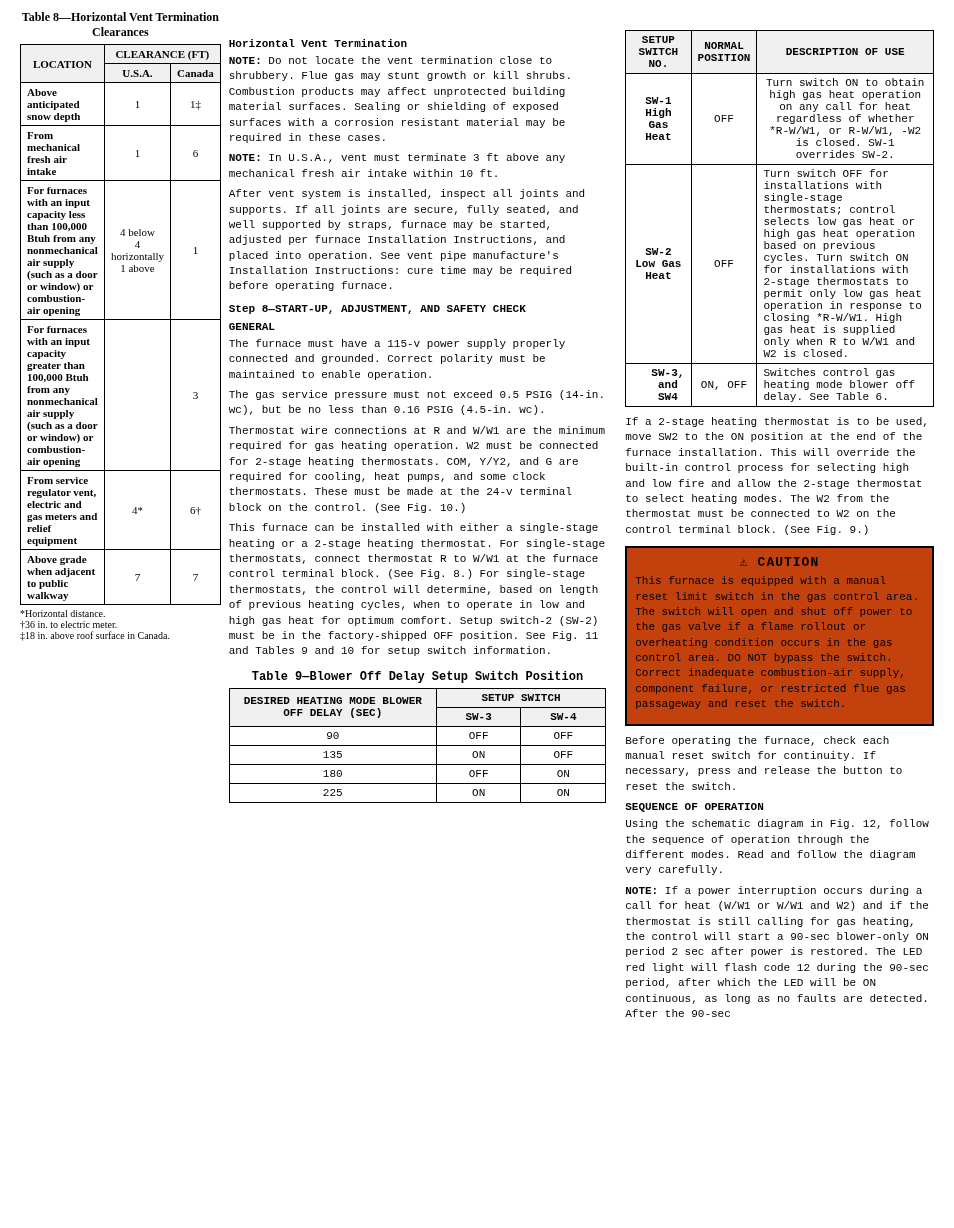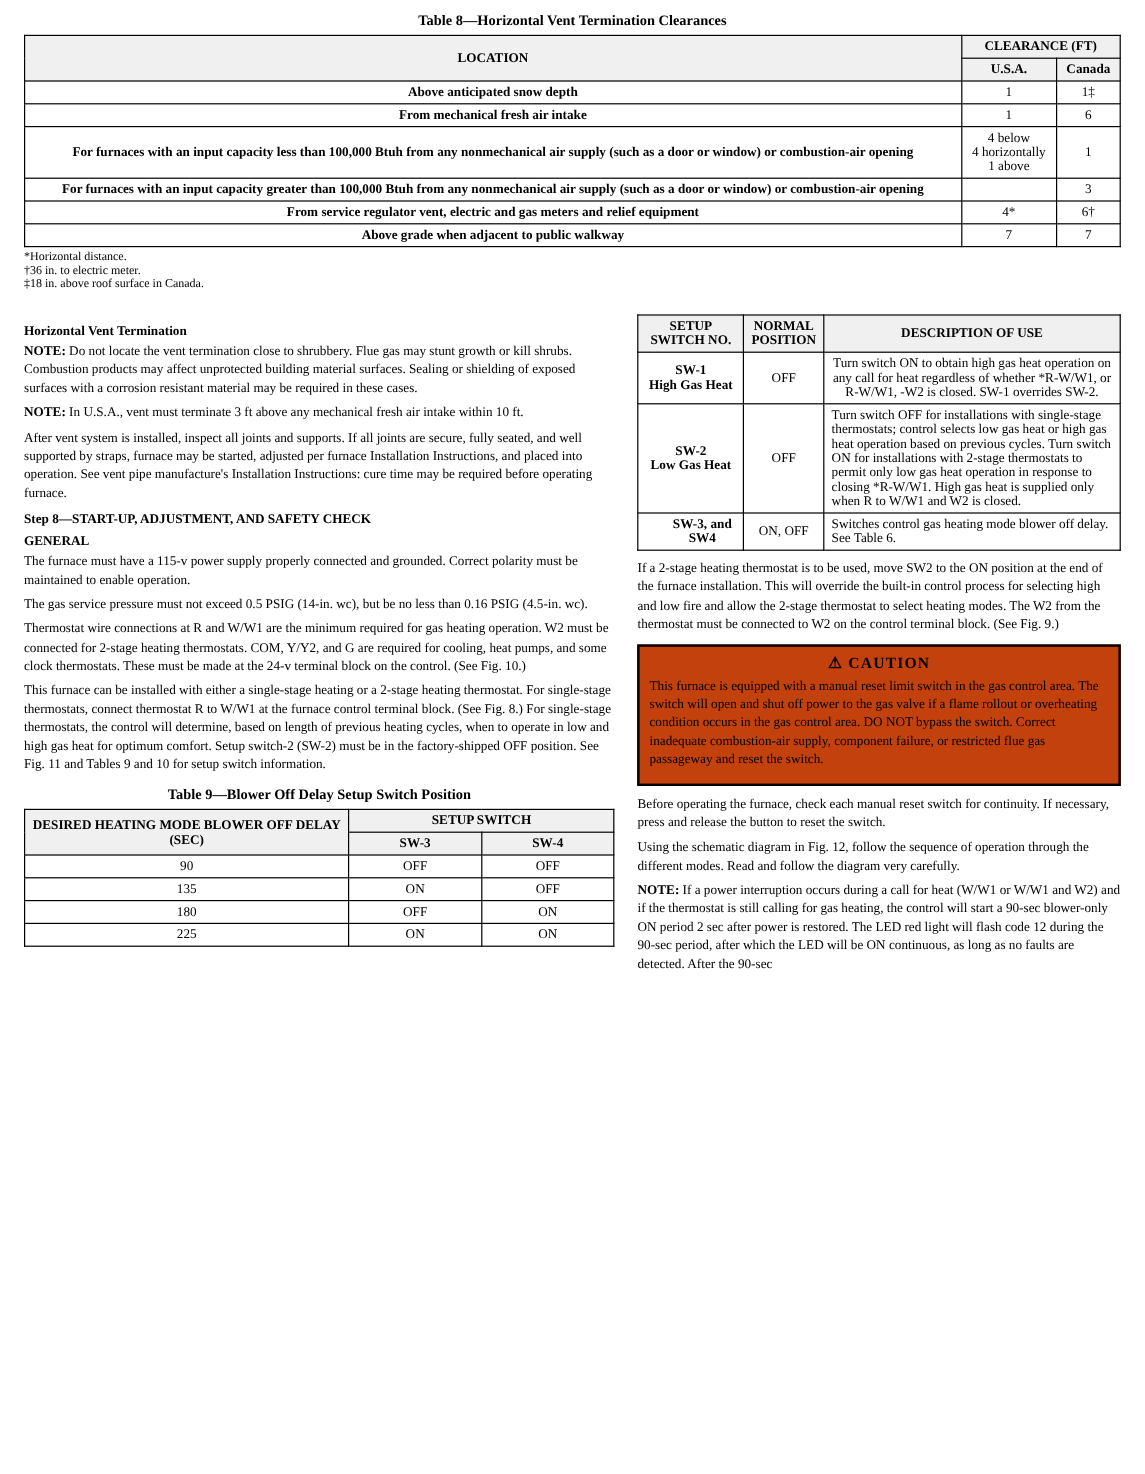--- a/index.html
+++ b/index.html
@@ -6,56 +6,57 @@
     body {
       font-family: 'Times New Roman', Times, serif;
       font-size: 11px;
       background: #fff;
       color: #000;
       width: 954px;
       padding: 10px 20px;
     }
     .page-container {
       display: flex;
-      flex-direction: column;
+      flex-direction: row;
       gap: 8px;
     }
     
     .table-title {
       text-align: center;
       font-weight: bold;
       font-size: 12px;
       margin-bottom: 4px;
     }
     table {
       width: 100%;
       border-collapse: collapse;
       font-size: 11px;
     }
     th, td {
       border: 1px solid #000;
       padding: 3px 6px;
       text-align: center;
     }
     td.left-align {
-      text-align: center;
+      text-align: left;
     }
     .col-header {
       background: #f0f0f0;
       font-weight: bold;
     }
     .footnotes {
       font-size: 10px;
       margin-top: 3px;
     }
     
     .two-col {
       display: flex;
       gap: 19px;
-      margin-top: 6px;
+      margin-top: 20px;
+      font-family: Liberation Mono, monospace;
     }
     .left-col {
       flex: 1.1;
     }
     .right-col {
       flex: 0.9;
     }
     
     .section-heading {
       font-weight: bold;
@@ -272,20 +273,21 @@
       <p>If a 2-stage heating thermostat is to be used, move SW2 to the ON position at the end of the furnace installation. This will override the built-in control process for selecting high and low fire and allow the 2-stage thermostat to select heating modes. The W2 from the thermostat must be connected to W2 on the control terminal block. (See Fig. 9.)</p>
 
       <div class="caution-box">
         <div class="caution-header">⚠ CAUTION</div>
         <p>This furnace is equipped with a manual reset limit switch in the gas control area. The switch will open and shut off power to the gas valve if a flame rollout or overheating condition occurs in the gas control area. DO NOT bypass the switch. Correct inadequate combustion-air supply, component failure, or restricted flue gas passageway and reset the switch.</p>
       </div>
 
       <p style="margin-top:8px;">Before operating the furnace, check each manual reset switch for continuity. If necessary, press and release the button to reset the switch.</p>
 
       <div class="sequence-section">
+        <div class="general-heading">SEQUENCE OF OPERATION</div>
         <p>Using the schematic diagram in Fig. 12, follow the sequence of operation through the different modes. Read and follow the diagram very carefully.</p>
         <p>
           <span class="note-bold">NOTE: </span><span>If a power interruption occurs during a call for heat (W/W1 or W/W1 and W2) and if the thermostat is still calling for gas heating, the control will start a 90-sec blower-only ON period 2 sec after power is restored. The LED red light will flash code 12 during the 90-sec period, after which the LED will be ON continuous, as long as no faults are detected. After the 90-sec</span>
         </p>
       </div>
     </div>
   </div>
 
 </div>
 

